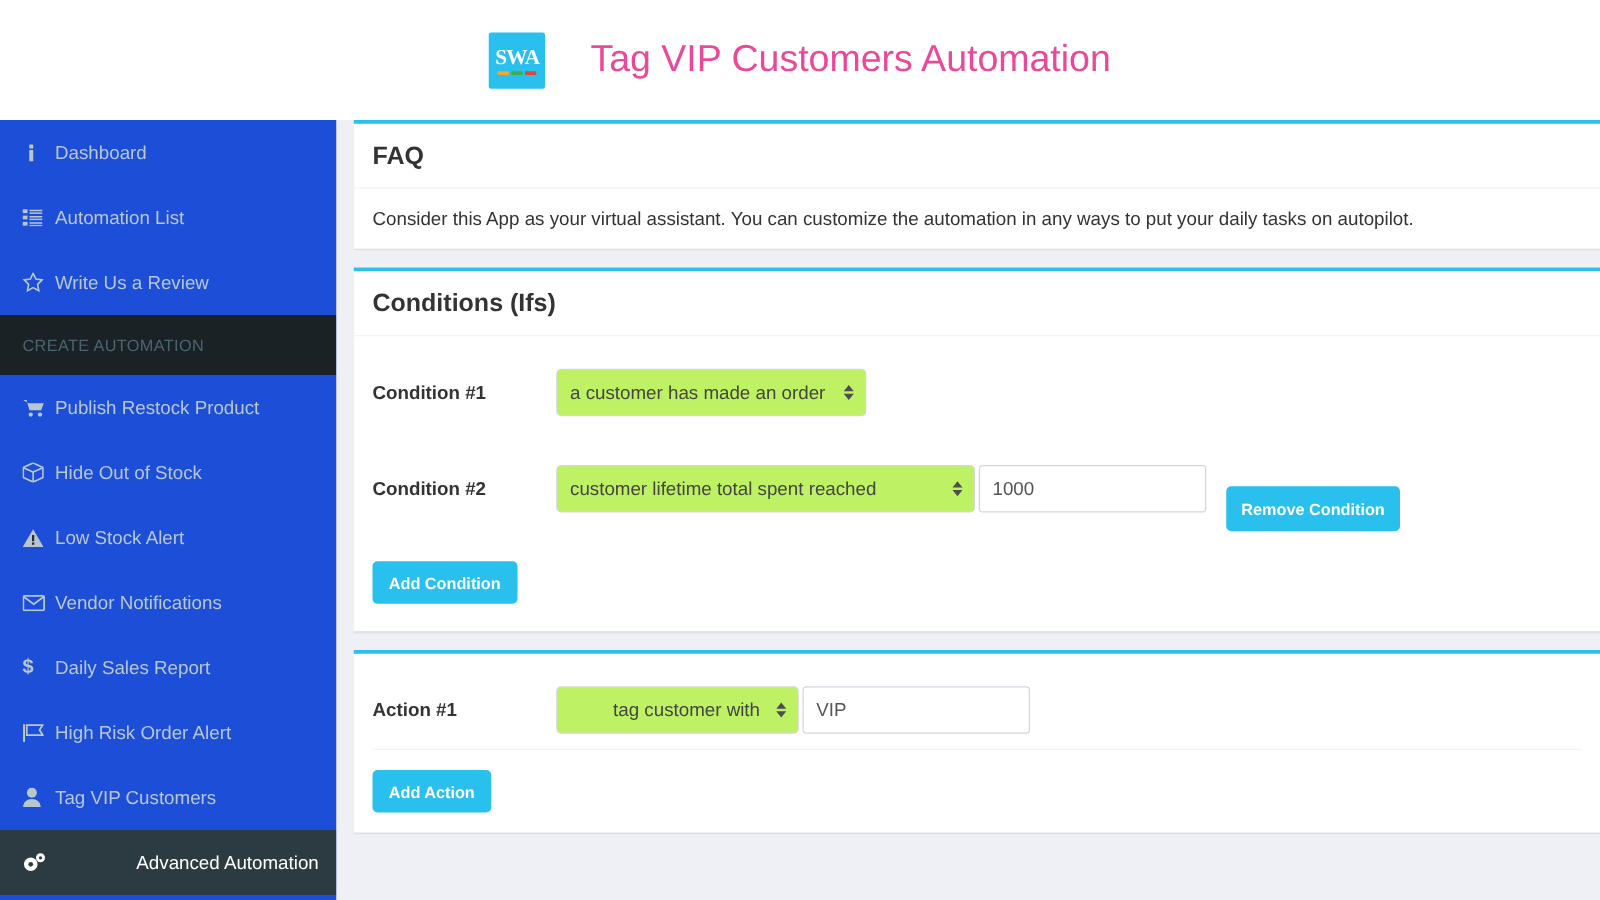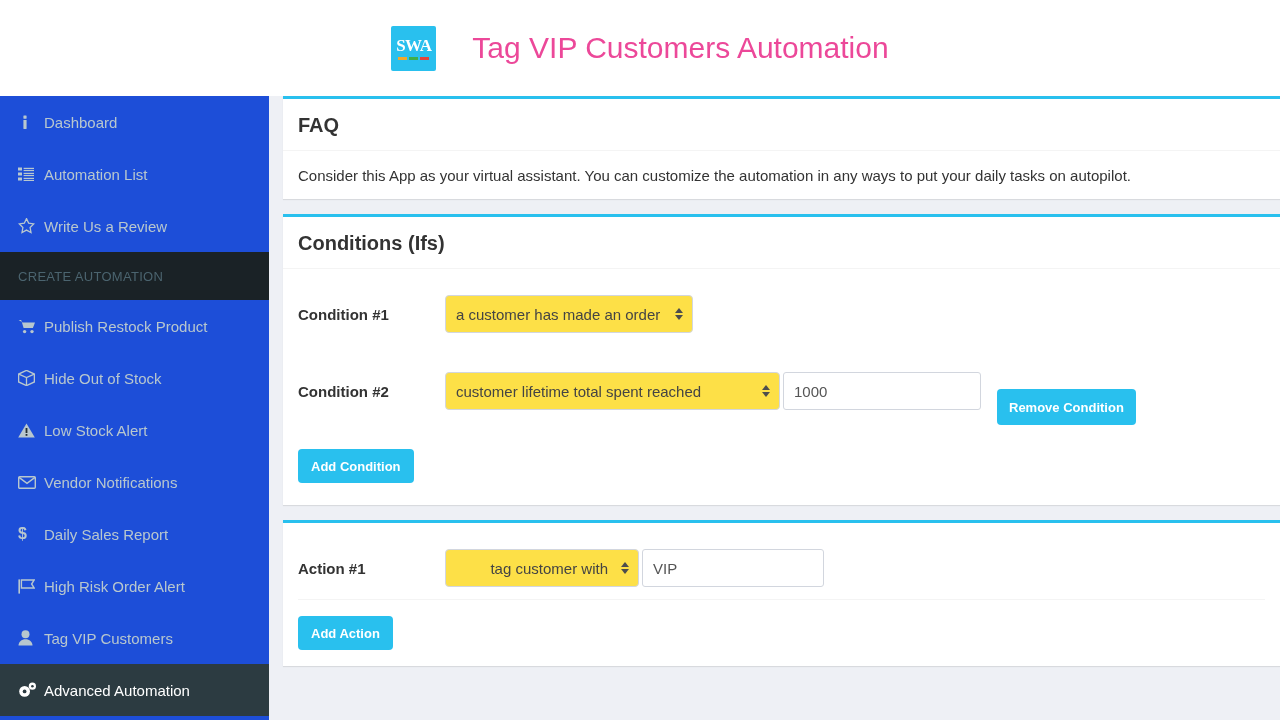--- a/index.html
+++ b/index.html
@@ -92,20 +92,21 @@
     font-size: 15px;
     color: #b8c7ce;
     padding-left: 4px;
   }
   .nav-item .ico svg { display: block; fill: #b8c7ce; }
   .nav-item.active {
     background: #2c3b41;
     color: #ffffff;
     border-left: 3px solid #2c3b41;
     padding-left: 11px;
+    justify-content: space-between;
   }
   .nav-item.active .ico,
   .nav-item.active .ico svg { color: #ffffff; fill: #ffffff; }
 
   .nav-header {
     background: #1a2226;
     color: #4b646f;
     font-size: 13px;
     letter-spacing: 0.3px;
     padding: 0 18px;
@@ -161,21 +162,21 @@
     font-weight: bold;
     color: #333333;
     white-space: nowrap;
   }
 
   .select-box {
     position: relative;
     height: 38px;
     border: 1px solid #d2d6de;
     border-radius: 4px;
-    background: #fde047;
+    background: #bef264;
     display: flex;
     align-items: center;
     padding: 0 30px 0 10px;
     font-size: 15px;
     color: #444444;
     white-space: nowrap;
     flex: none;
   }
   .select-arrows {
     position: absolute;
@@ -387,21 +388,21 @@
             </div>
             <div class="form-row">
               <div class="row-label">Condition #2</div>
               <div class="select-box" style="width: 335px;">
                 <span>customer lifetime total spent reached</span>
                 <span class="select-arrows">
                   <span class="tri-up"></span>
                   <span class="tri-down"></span>
                 </span>
               </div>
-              <input type="text" class="text-input" value="1000" style="width: 198px; margin-left: 3px;">
+              <input type="text" class="text-input" value="1000" style="width: 182px; margin-left: 3px;">
               <button class="btn btn-remove">Remove Condition</button>
             </div>
           </div>
         <div class="btn-wrap">
           <button class="btn btn-add">Add Condition</button>
         </div>
       </div>
     </div>
 
     <div class="panel">

